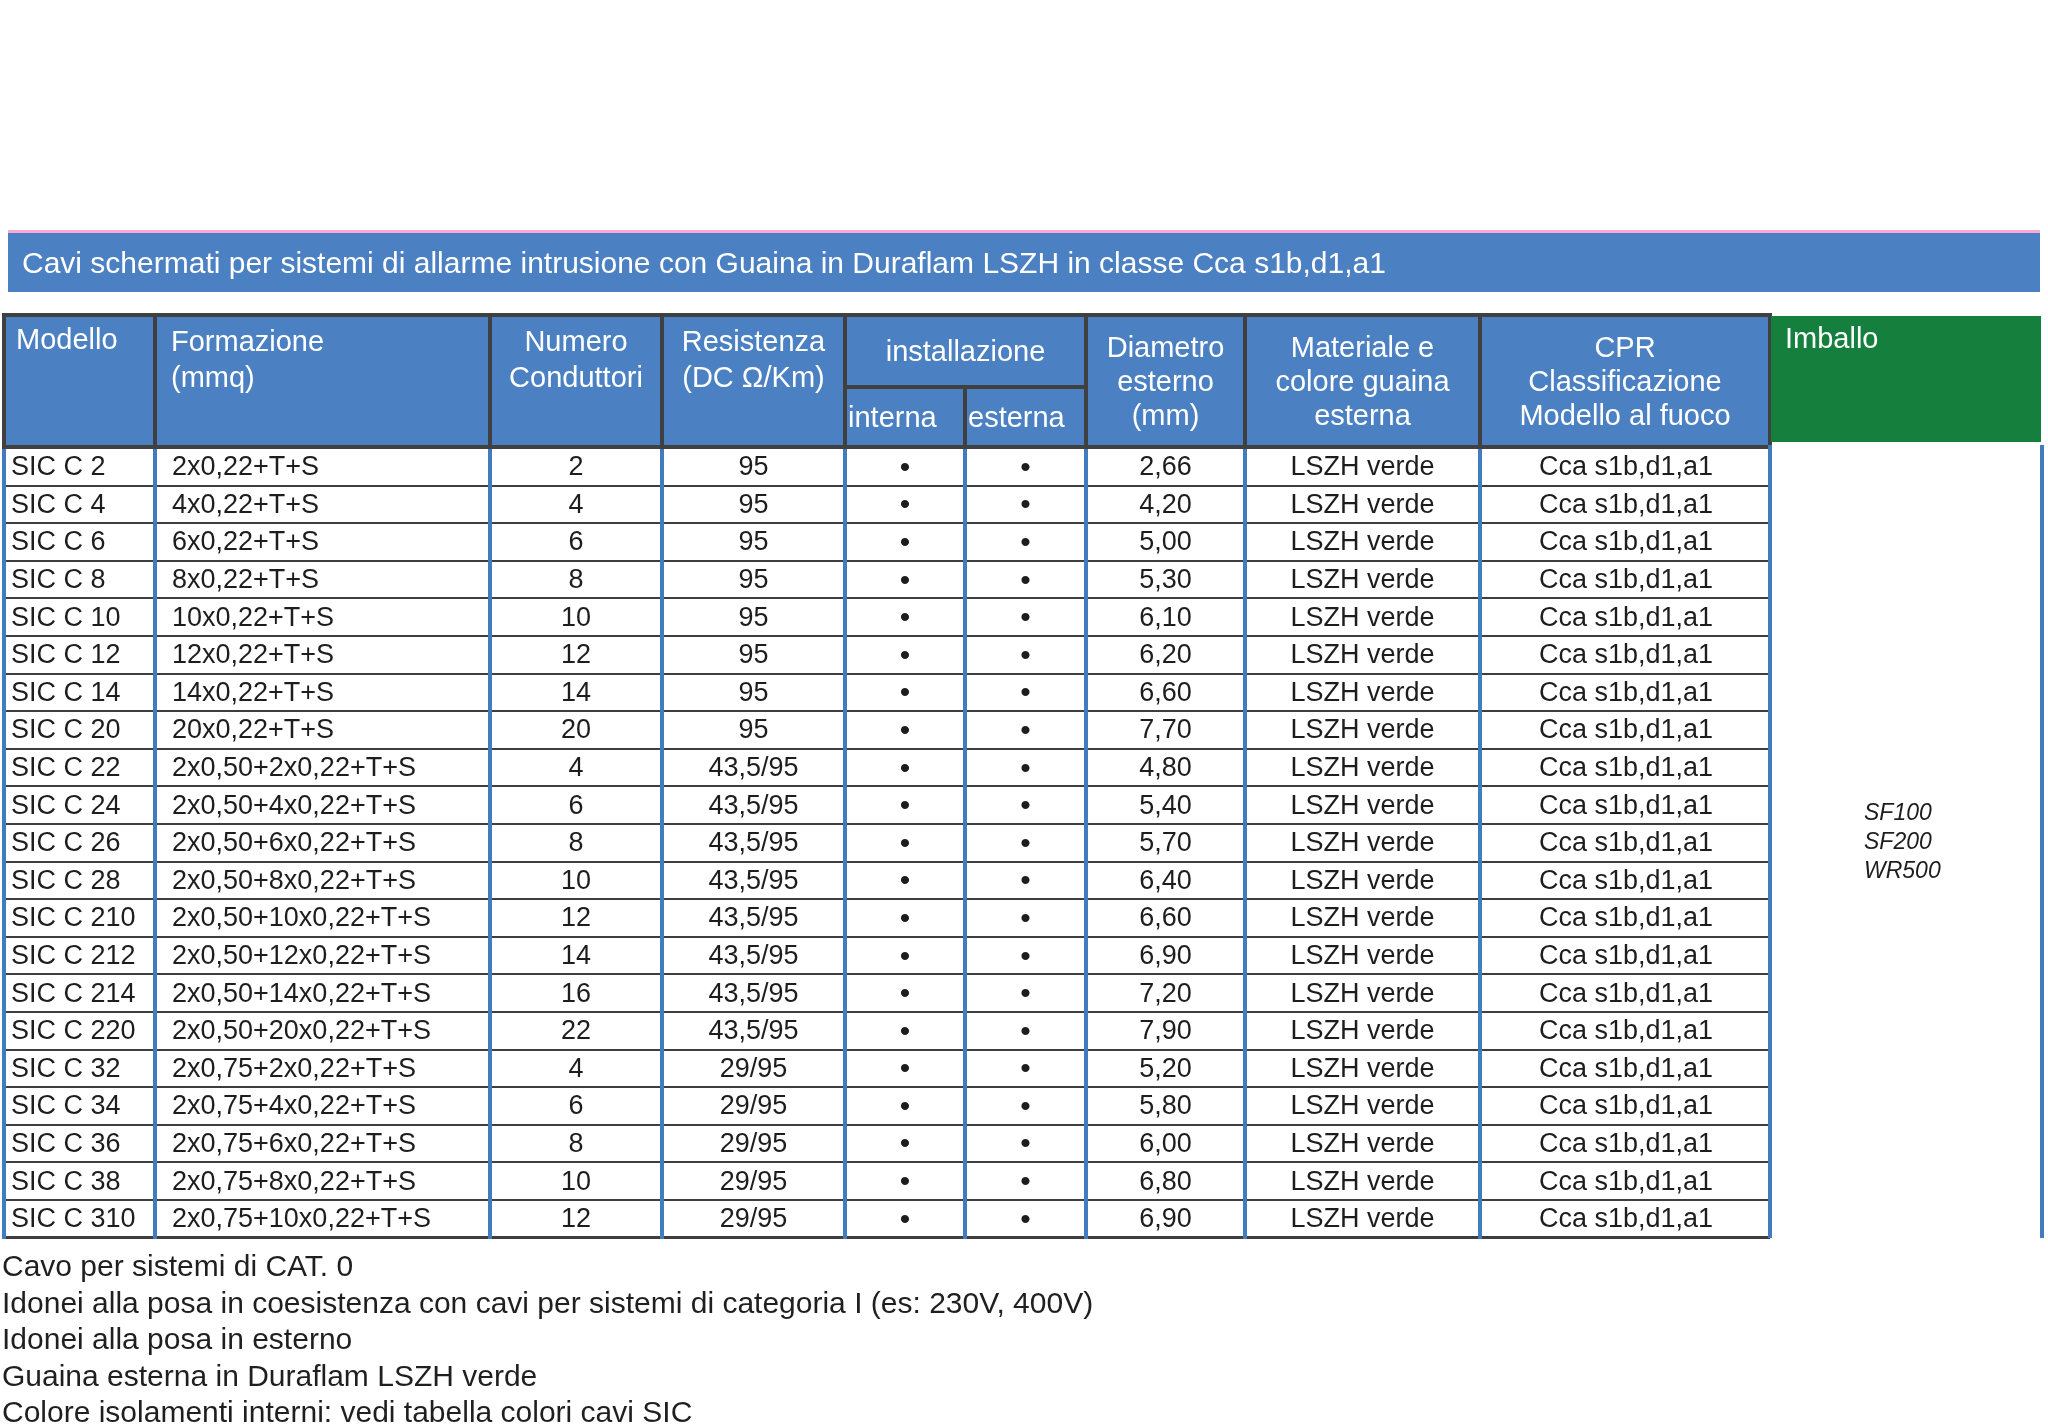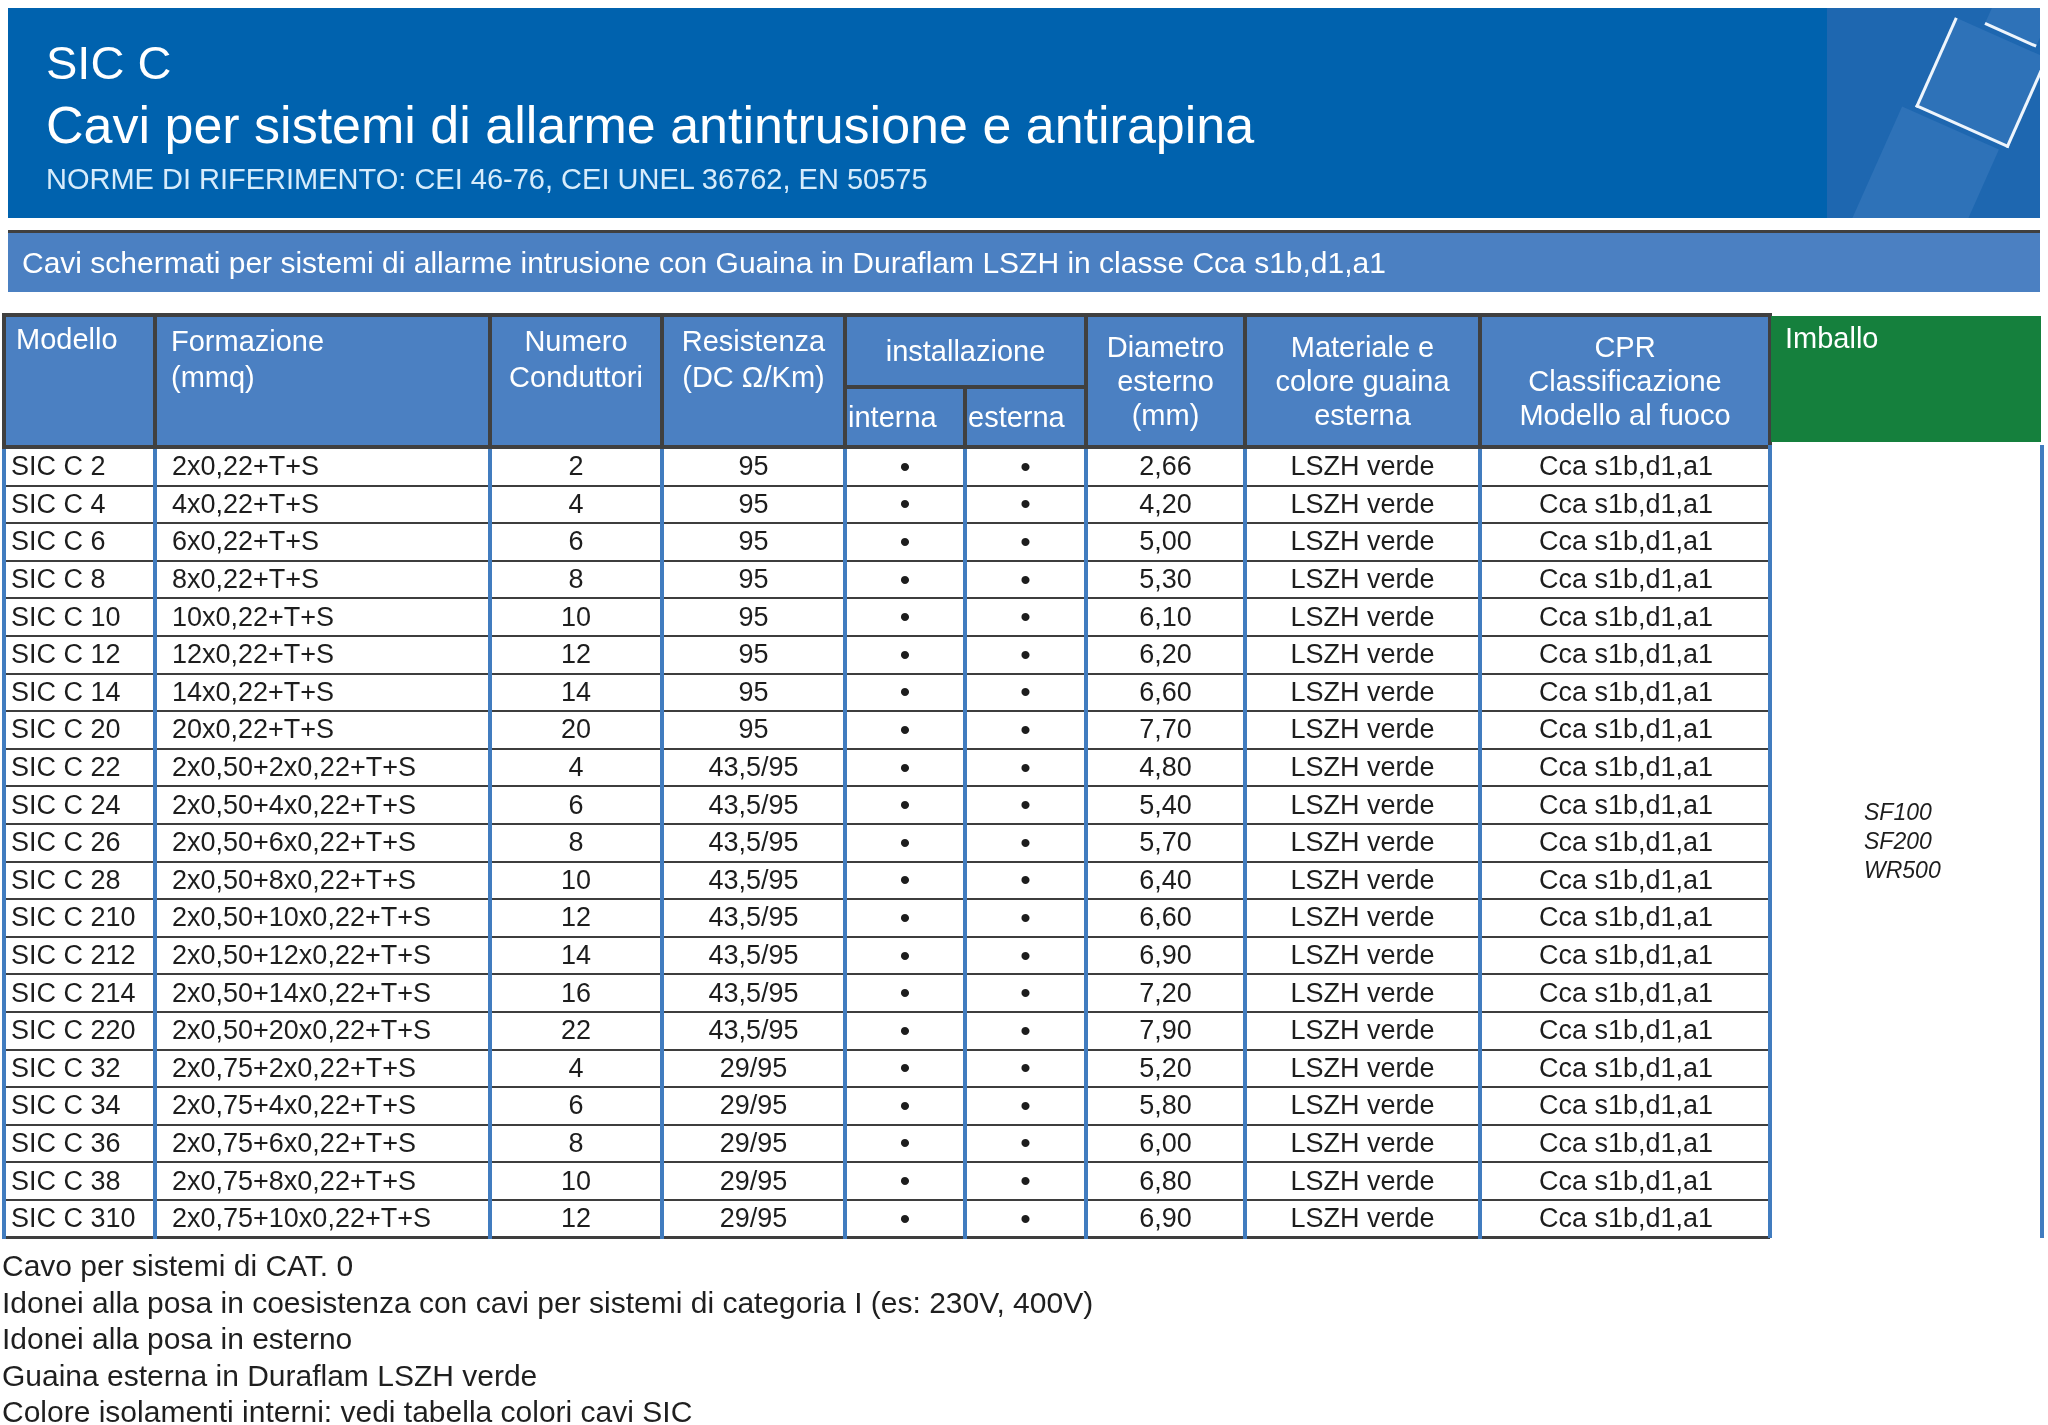--- a/index.html
+++ b/index.html
@@ -15,21 +15,21 @@
   .hero-norms{font-size:29px;line-height:34px;margin-top:6px;color:#d7ecfb;}
   .cable-panel{position:absolute;right:0;top:0;width:213px;height:210px;background:#1e67b0;overflow:hidden;}
   .cable-rot{position:absolute;left:62px;top:-70px;width:110px;transform:rotate(24deg);}
   .cable-seg{background:#2e72b8;}
   .seg-top{width:56px;height:78px;margin:0 0 5px 42px;border-bottom:3px solid #eef5fc;}
   .seg-mid{width:102px;height:98px;margin:0 0 5px 12px;border:3px solid #eef5fc;border-top:none;box-sizing:border-box;}
   .seg-bot{width:106px;height:230px;margin-left:0;}
   
   .band{
     position:absolute;left:8px;top:230px;width:2032px;height:62px;background:#4b80c2;
-    border-top:3px solid #404040;box-sizing:border-box;
+    border-top:3px solid #f9a8d4;box-sizing:border-box;
     display:flex;align-items:center;padding-left:14px;color:#ffffff;font-size:30px;
   }
   
   table.spec{
     position:absolute;left:2px;top:313px;width:1766px;
     border-collapse:collapse;table-layout:fixed;
   }
   thead th{
     background:#4b80c2;color:#ffffff;font-weight:400;font-size:29px;
     border:4px solid #404040;white-space:pre-line;box-sizing:border-box;
@@ -63,34 +63,20 @@
   }
   .pack-item{width:84px;margin:0 auto;text-align:left;font-size:23px;line-height:29px;color:#1d1d1d;font-style:italic;}
   
   .notes{position:absolute;left:2px;top:1248px;color:#1f1f1f;font-size:30px;line-height:36.5px;}
 </style>
 </head>
 <body>
 
 <div class="page">
 
-  <div class="hero">
-    <div class="hero-text">
-      <div class="hero-product">SIC C</div>
-      <div class="hero-title">Cavi per sistemi di allarme antintrusione e antirapina</div>
-      <div class="hero-norms">NORME DI RIFERIMENTO: CEI 46-76, CEI UNEL 36762, EN 50575</div>
-    </div>
-    <div class="cable-panel">
-      <div class="cable-rot">
-        <div class="cable-seg seg-top"></div>
-        <div class="cable-seg seg-mid"></div>
-        <div class="cable-seg seg-bot"></div>
-      </div>
-    </div>
-  </div>
 
   <div class="band">Cavi schermati per sistemi di allarme intrusione con Guaina in Duraflam LSZH in classe Cca s1b,d1,a1</div>
 
   <table class="spec">
     <colgroup>
       <col style="width:151px">
         <col style="width:335px">
         <col style="width:172px">
       <col style="width:183px">
         <col style="width:120px">

